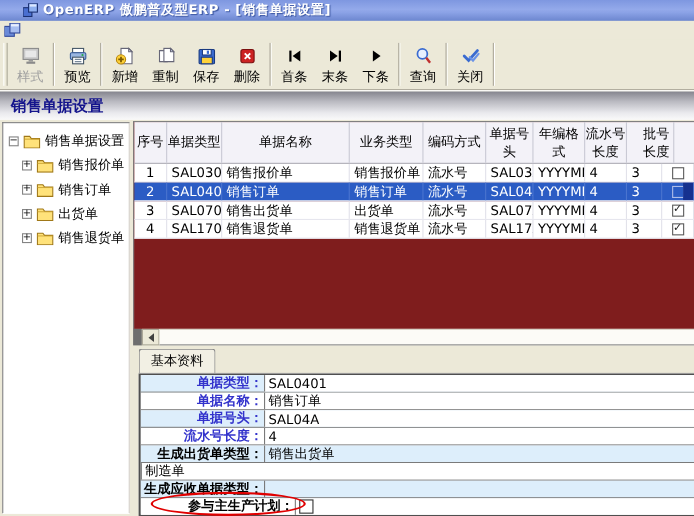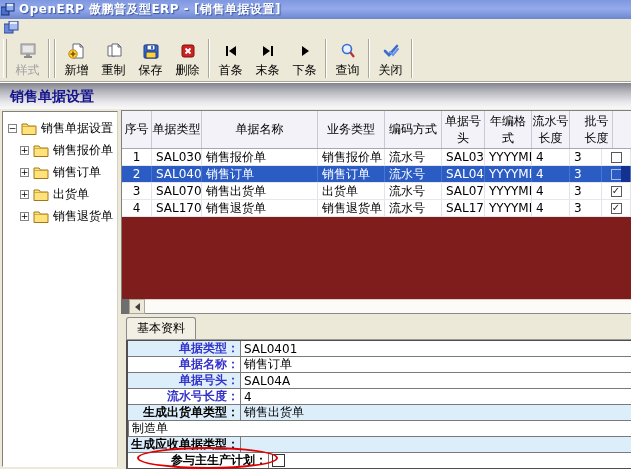--- a/index.html
+++ b/index.html
@@ -3,21 +3,21 @@
 <meta charset="utf-8">
 <style>
   * { margin:0; padding:0; box-sizing:border-box; }
   html,body { width:631px; height:469px; overflow:hidden; }
   body { font-family:"DejaVu Sans", sans-serif; font-size:12px; background:#ece9d8; }
   .window { position:relative; width:631px; height:469px; background:#ece9d8; overflow:hidden; }
 
   
   .titlebar { position:absolute; left:0; top:0; width:631px; height:19px;
     background:linear-gradient(180deg,#7e97e0 0%,#93a9ea 45%,#8ba2e6 60%,#6c86cf 100%);
-    display:flex; align-items:center; padding-left:1px; color:#fff; font-weight:bold; }
+    display:flex; align-items:center; padding-left:21px; color:#fff; font-weight:bold; }
   .titlebar .app-ico { width:14px; height:13px; margin-right:4px; display:inline-block; }
   .titlebar .ttl { font-size:12px; letter-spacing:.5px; text-shadow:1px 1px 1px #3a55a0; white-space:nowrap; }
 
   
   .menubar { position:absolute; left:0; top:19px; width:631px; height:17px;
     background:#ece9d8; display:flex; align-items:center; padding-left:2px; }
   .menubar .doc-ico { width:15px; height:13px; margin:0 5px 0 2px; }
   .menu-item { padding:1px 8px; color:#000; cursor:default; white-space:nowrap; }
   .menu-item u { text-decoration:underline; }
 
@@ -131,20 +131,33 @@
             <svg width="18" height="16" viewBox="0 0 18 16">
               <rect x="2" y="1" width="14" height="10" fill="#c8c8c8" stroke="#8a8a8a"></rect>
               <rect x="4" y="3" width="10" height="6" fill="#e8e8e8"></rect>
               <rect x="7" y="11" width="4" height="2" fill="#9a9a9a"></rect>
               <rect x="5" y="13" width="8" height="2" fill="#8a8a8a"></rect>
             </svg>
           </span>
           <span class="lb">样式</span>
         </div>
         <span class="tb-sep"></span>
+        <div class="tb-btn">
+          <span class="ic">
+            <svg width="18" height="16" viewBox="0 0 18 16">
+              <rect x="4" y="1" width="10" height="4" fill="#fff" stroke="#456"></rect>
+              <rect x="2" y="5" width="14" height="6" rx="1" fill="#9ab6e0" stroke="#345a9a"></rect>
+              <circle cx="13" cy="7" r="1" fill="#2a4"></circle>
+              <rect x="4" y="9" width="10" height="6" fill="#fff" stroke="#456"></rect>
+              <line x1="6" y1="11" x2="12" y2="11" stroke="#789"></line>
+              <line x1="6" y1="13" x2="12" y2="13" stroke="#789"></line>
+            </svg>
+          </span>
+          <span class="lb">预览</span>
+        </div>
         <span class="tb-sep"></span>
         <div class="tb-btn">
           <span class="ic">
             <svg width="18" height="16" viewBox="0 0 18 16">
               <path d="M5 1 h7 l3 3 v11 h-10 z" fill="#fff" stroke="#667"></path>
               <path d="M12 1 l3 3 h-3 z" fill="#dde" stroke="#667"></path>
               <circle cx="5" cy="11" r="4.2" fill="#ffd23a" stroke="#b8860b"></circle>
               <path d="M5 8.5 v5 M2.5 11 h5" stroke="#7a5800" stroke-width="1.6"></path>
             </svg>
           </span>

